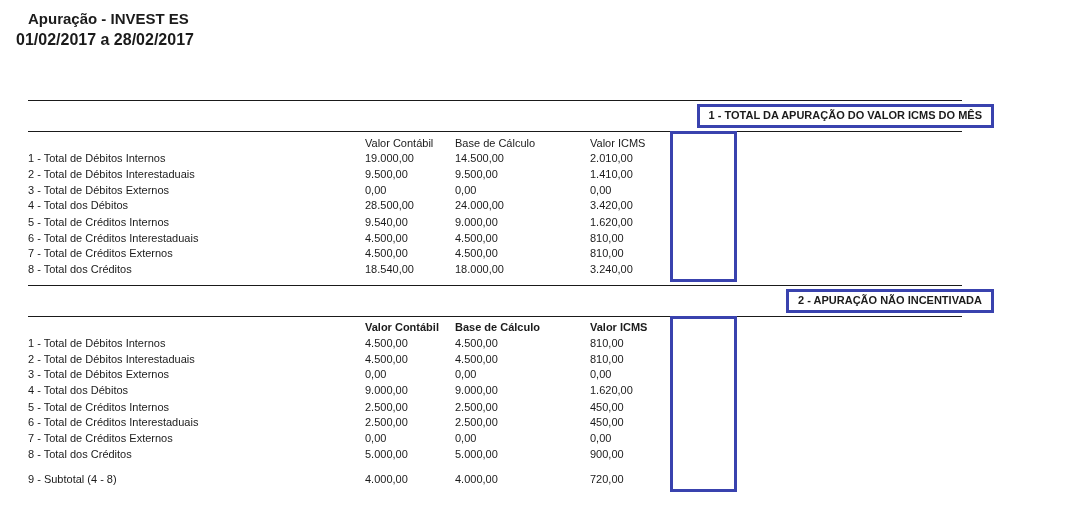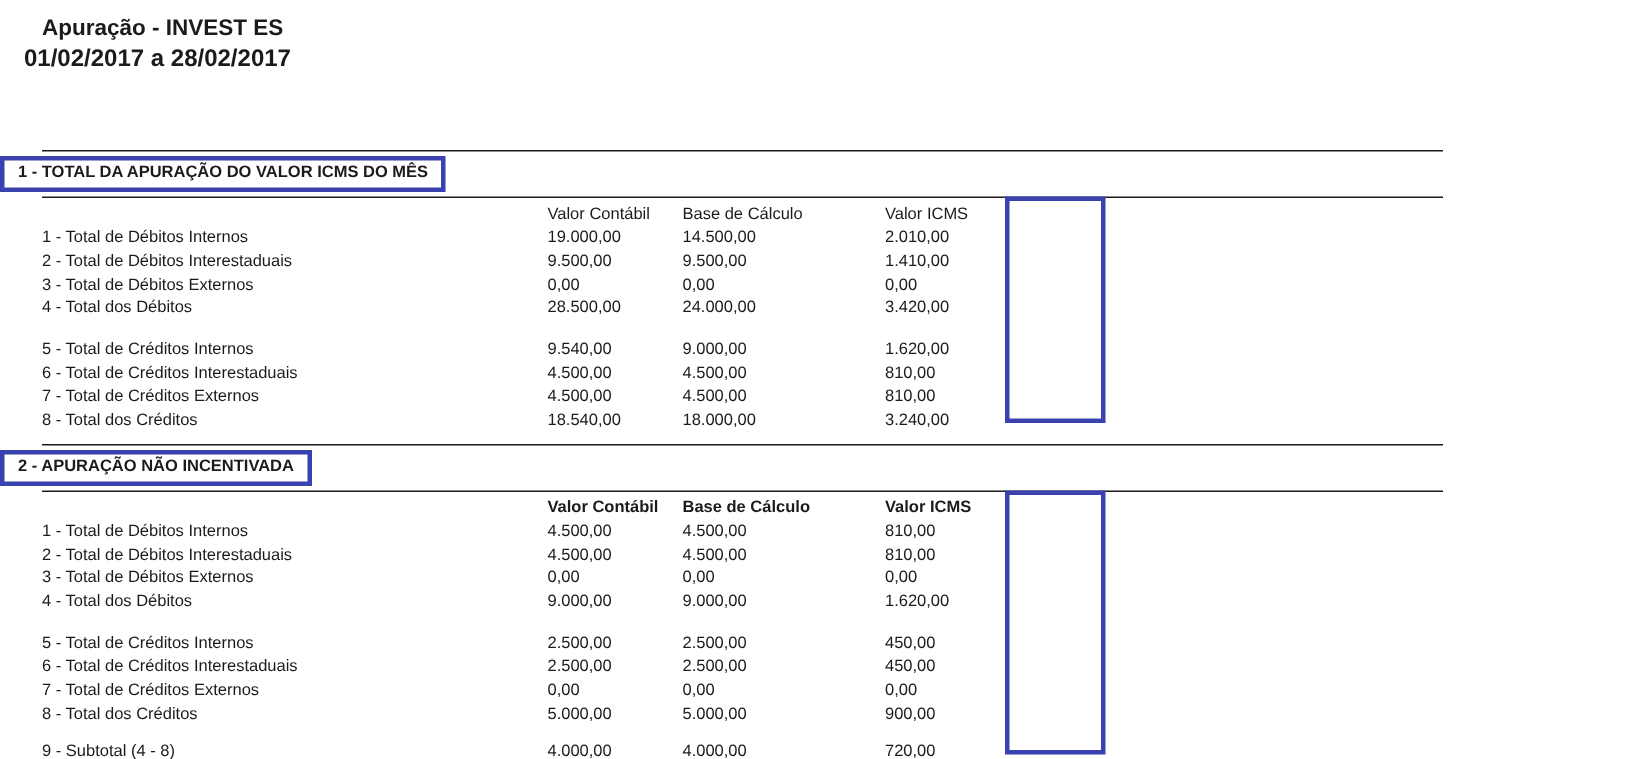--- a/index.html
+++ b/index.html
@@ -11,37 +11,37 @@
   .report-title   { position:absolute; left:28px; top:10px;  font-size:15px; font-weight:bold; }
   .report-period  { position:absolute; left:16px; top:31px;  font-size:16px; font-weight:bold; }
   .report-company { position:absolute; left:690px; top:35px; font-size:12px; font-weight:bold; }
 
   #sections { position:absolute; top:100px; left:0; right:0; }
   .section { position:relative; }
   .section + .section { margin-top:3px; }
 
   .rule { height:0; border-top:1px solid #1a1a1a; margin-left:28px; margin-right:32px; }
 
-  .title-row { display:flex; justify-content:flex-start; padding:3px 0; }
+  .title-row { display:flex; justify-content:flex-end; padding:3px 0; }
   .title-box {
     border:3px solid var(--accent); padding:2px 9px 3px;
     font-size:11px; font-weight:bold; line-height:13px; white-space:nowrap;
   }
 
   .table { padding:3px 0 4px 28px; }
   .row {
     display:grid; grid-template-columns:337px 90px 135px 140px;
     height:15.7px; align-items:center; font-size:11px; line-height:13px;
   }
   .header-row { height:16px; }
   .cell { white-space:nowrap; }
   .cell.num { text-align:left; }
   .bold-headers .header-row { font-weight:bold; }
 
-  .group + .group { margin-top:12px; }
+  .group + .group { margin-top:1px; }
   .group.subtotal { margin-top:10px; }
 
   .icms-frame {
     position:absolute; left:670px; width:67px; box-sizing:border-box;
     border:3px solid var(--accent); pointer-events:none;
   }
   .section-0 .icms-frame { top:31px; height:151px; }
   .section-1 .icms-frame { top:31px; height:176px; }
 </style>
 </head>

